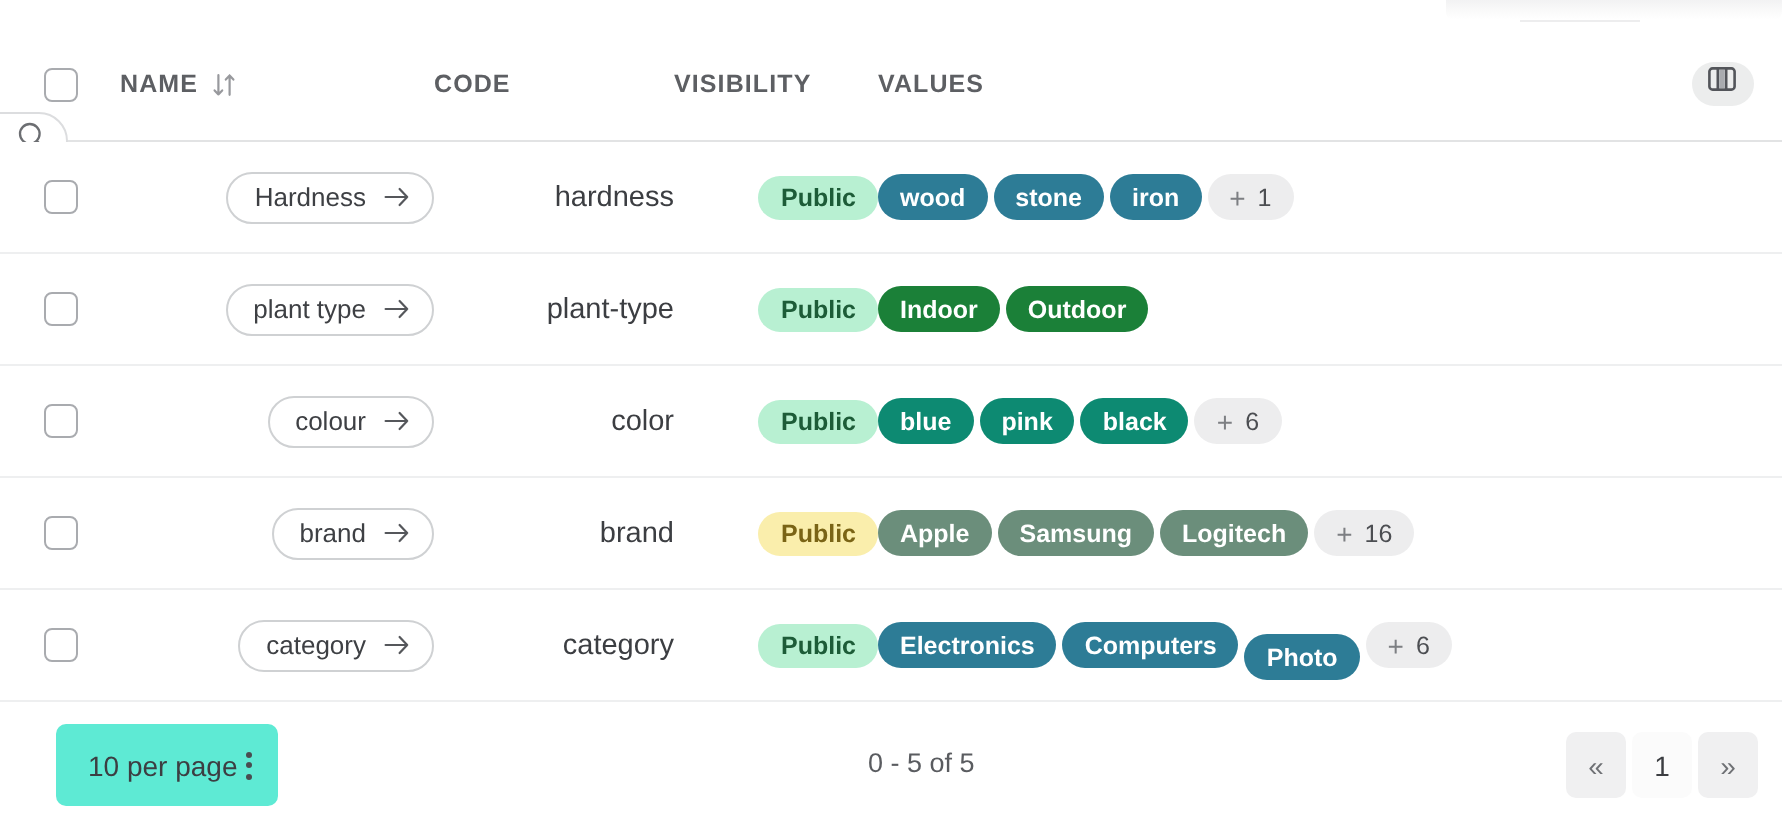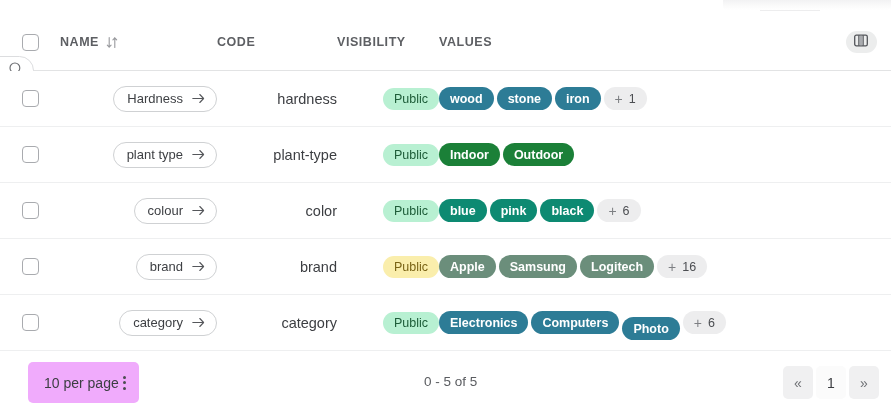--- a/index.html
+++ b/index.html
@@ -159,21 +159,21 @@
 
   
   .vis-badge {
     display: inline-flex;
     align-items: center;
     justify-content: center;
     height: 22px;
     padding: 0 11px;
     border-radius: 11px;
     font-size: 12.5px;
-    font-weight: normal;
+    font-weight: bold;
     white-space: nowrap;
   }
 
   
   .vals { display: flex; align-items: center; gap: 3px; flex-wrap: nowrap; }
   .vpill {
     display: inline-flex;
     align-items: center;
     height: 23px;
     padding: 0 11px;
@@ -212,33 +212,33 @@
 
   .perpage {
     position: absolute;
     left: 28px;
     top: 10px;
     display: flex;
     align-items: center;
     gap: 4px;
     height: 41px;
     padding: 0 13px 0 16px;
-    background: #f0abfc;
+    background: #5eead4;
     border-radius: 5px;
     font-size: 14px;
     color: #3c3e42;
     cursor: pointer;
     white-space: nowrap;
   }
   .kebab { display:flex; flex-direction:column; gap:2.5px; align-items:center; }
   .kebab i { width:3px; height:3px; border-radius:50%; background:#4a4c50; display:block; }
 
   .range {
     position: absolute;
-    left: 424px;
+    left: 434px;
     top: 22px;
     font-size: 13.5px;
     color: #5a5c60;
     white-space: nowrap;
   }
 
   .pager {
     position: absolute;
     right: 12px;
     top: 14px;

